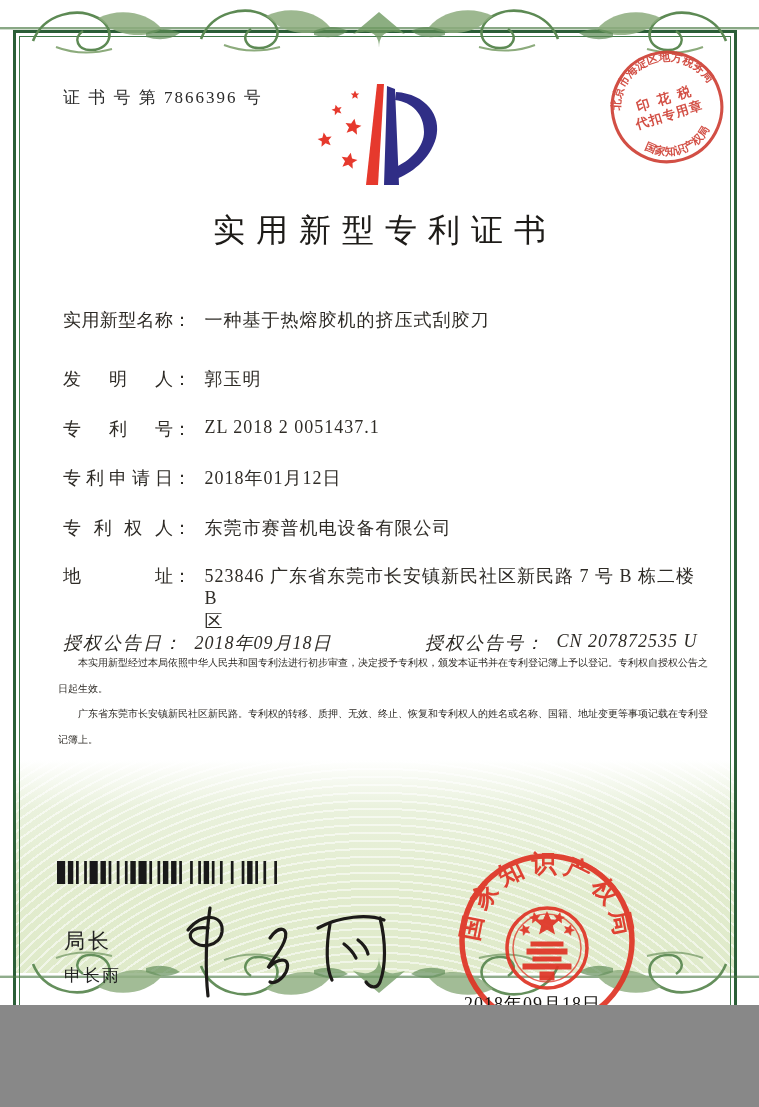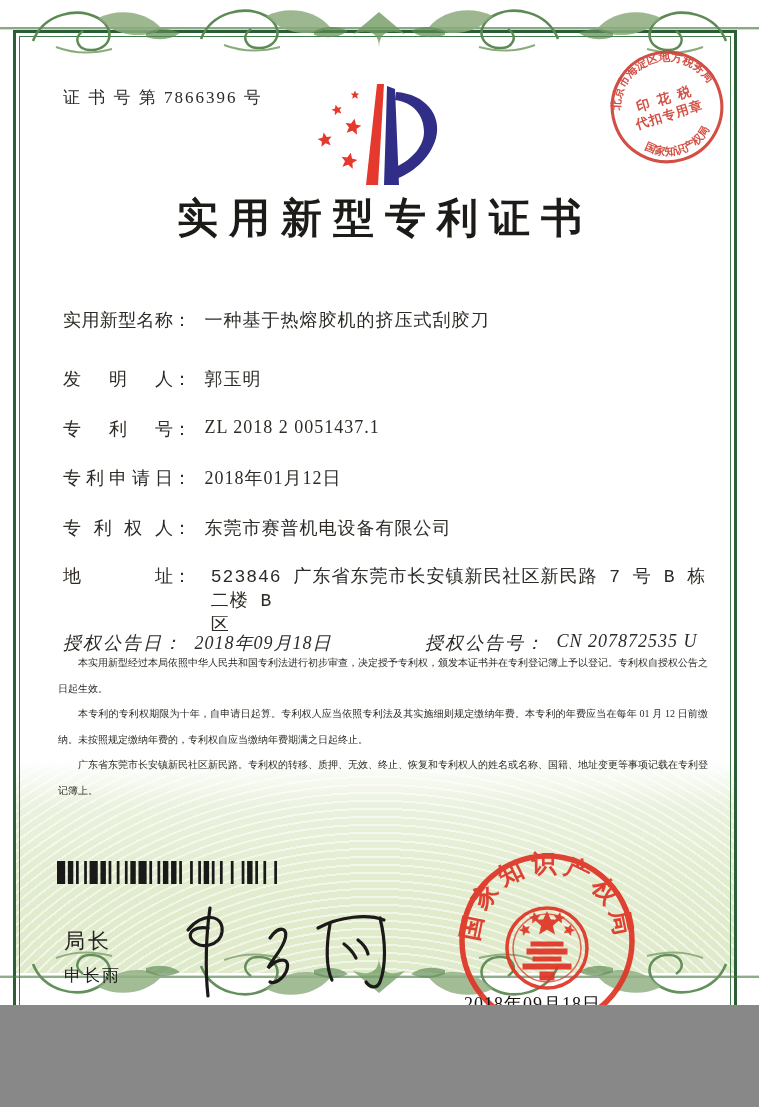--- a/index.html
+++ b/index.html
@@ -27,29 +27,29 @@
     content:"";position:absolute;inset:3px;border:1px solid #3f7a49;
   }
   
   .orn{position:absolute;left:0;width:759px;height:58px;z-index:5;pointer-events:none;}
   .orn-top{top:0;}
   .orn-bottom{bottom:0;transform:scaleY(-1);opacity:.95;}
   
   .certno{position:absolute;left:63px;top:86px;z-index:6;font-size:17px;letter-spacing:2px;color:#2a2a2a;}
   .logo{position:absolute;left:308px;top:82px;z-index:6;}
   .title{
-    position:absolute;left:0;top:191px;width:100%;z-index:6;text-align:center;
-    font-size:41px;font-weight:bold;letter-spacing:11px;text-indent:11px;color:#1d1b18;
+    position:absolute;left:0;top:209px;width:100%;z-index:6;text-align:center;
+    font-size:32px;font-weight:normal;letter-spacing:11px;text-indent:11px;color:#1d1b18;
   }
   
   .taxstamp{position:absolute;left:605px;top:45px;z-index:8;transform:rotate(-17deg);opacity:.92;}
   
   .fields{position:absolute;left:63px;top:308px;width:648px;z-index:6;font-size:18px;}
   .frow{position:absolute;left:0;white-space:nowrap;}
-  .r1{top:0;}.r2{top:59px;}.r3{top:109px;}.r4{top:158px;}.r5{top:208px;}.r6{top:256px;font-family:Liberation Mono, monospace;}.r7{top:323px;font-style:italic;}
+  .r1{top:0;}.r2{top:59px;}.r3{top:109px;}.r4{top:158px;}.r5{top:208px;}.r6{top:256px;}.r7{top:323px;font-style:italic;}
   .flabel{display:inline-block;width:110px;text-align:justify;text-align-last:justify;vertical-align:top;}
   .fcolon{display:inline-block;vertical-align:top;}
   .fvalue{display:inline-block;margin-left:9px;letter-spacing:1px;vertical-align:top;}
   .pre{white-space:pre-line;width:505px;}
   .grant-right{position:absolute;left:362px;top:0;white-space:nowrap;}
   .glabel{letter-spacing:2px;}
   
   .paras{position:absolute;left:58px;top:650px;width:650px;z-index:6;font-size:10px;line-height:25.5px;text-align:justify;color:#2e2b26;}
   .paras p{margin:0;text-indent:2em;}
   
@@ -167,21 +167,20 @@
       </span>
       <span class="grant-right">
         <span class="glabel">授权公告号</span><span class="fcolon">：</span>
         <span class="fvalue">CN 207872535 U</span>
       </span>
     </div>
   </div>
 
   <div class="paras">
     <p>本实用新型经过本局依照中华人民共和国专利法进行初步审查，决定授予专利权，颁发本证书并在专利登记簿上予以登记。专利权自授权公告之日起生效。</p>
-    <p>本专利的专利权期限为十年，自申请日起算。专利权人应当依照专利法及其实施细则规定缴纳年费。本专利的年费应当在每年 01 月 12 日前缴纳。未按照规定缴纳年费的，专利权自应当缴纳年费期满之日起终止。</p>
     <p>广东省东莞市长安镇新民社区新民路。专利权的转移、质押、无效、终止、恢复和专利权人的姓名或名称、国籍、地址变更等事项记载在专利登记簿上。</p>
   </div>
 
   <svg class="barcode" width="220" height="23" preserveAspectRatio="none" viewBox="0 0 121.5 22">
       <g fill="#191919">
         <rect x="0" y="0" width="4.5" height="22"></rect>
         <rect x="6" y="0" width="3" height="22"></rect>
         <rect x="10.5" y="0" width="1.5" height="22"></rect>
         <rect x="15" y="0" width="1.5" height="22"></rect>
         <rect x="18" y="0" width="4.5" height="22"></rect>

